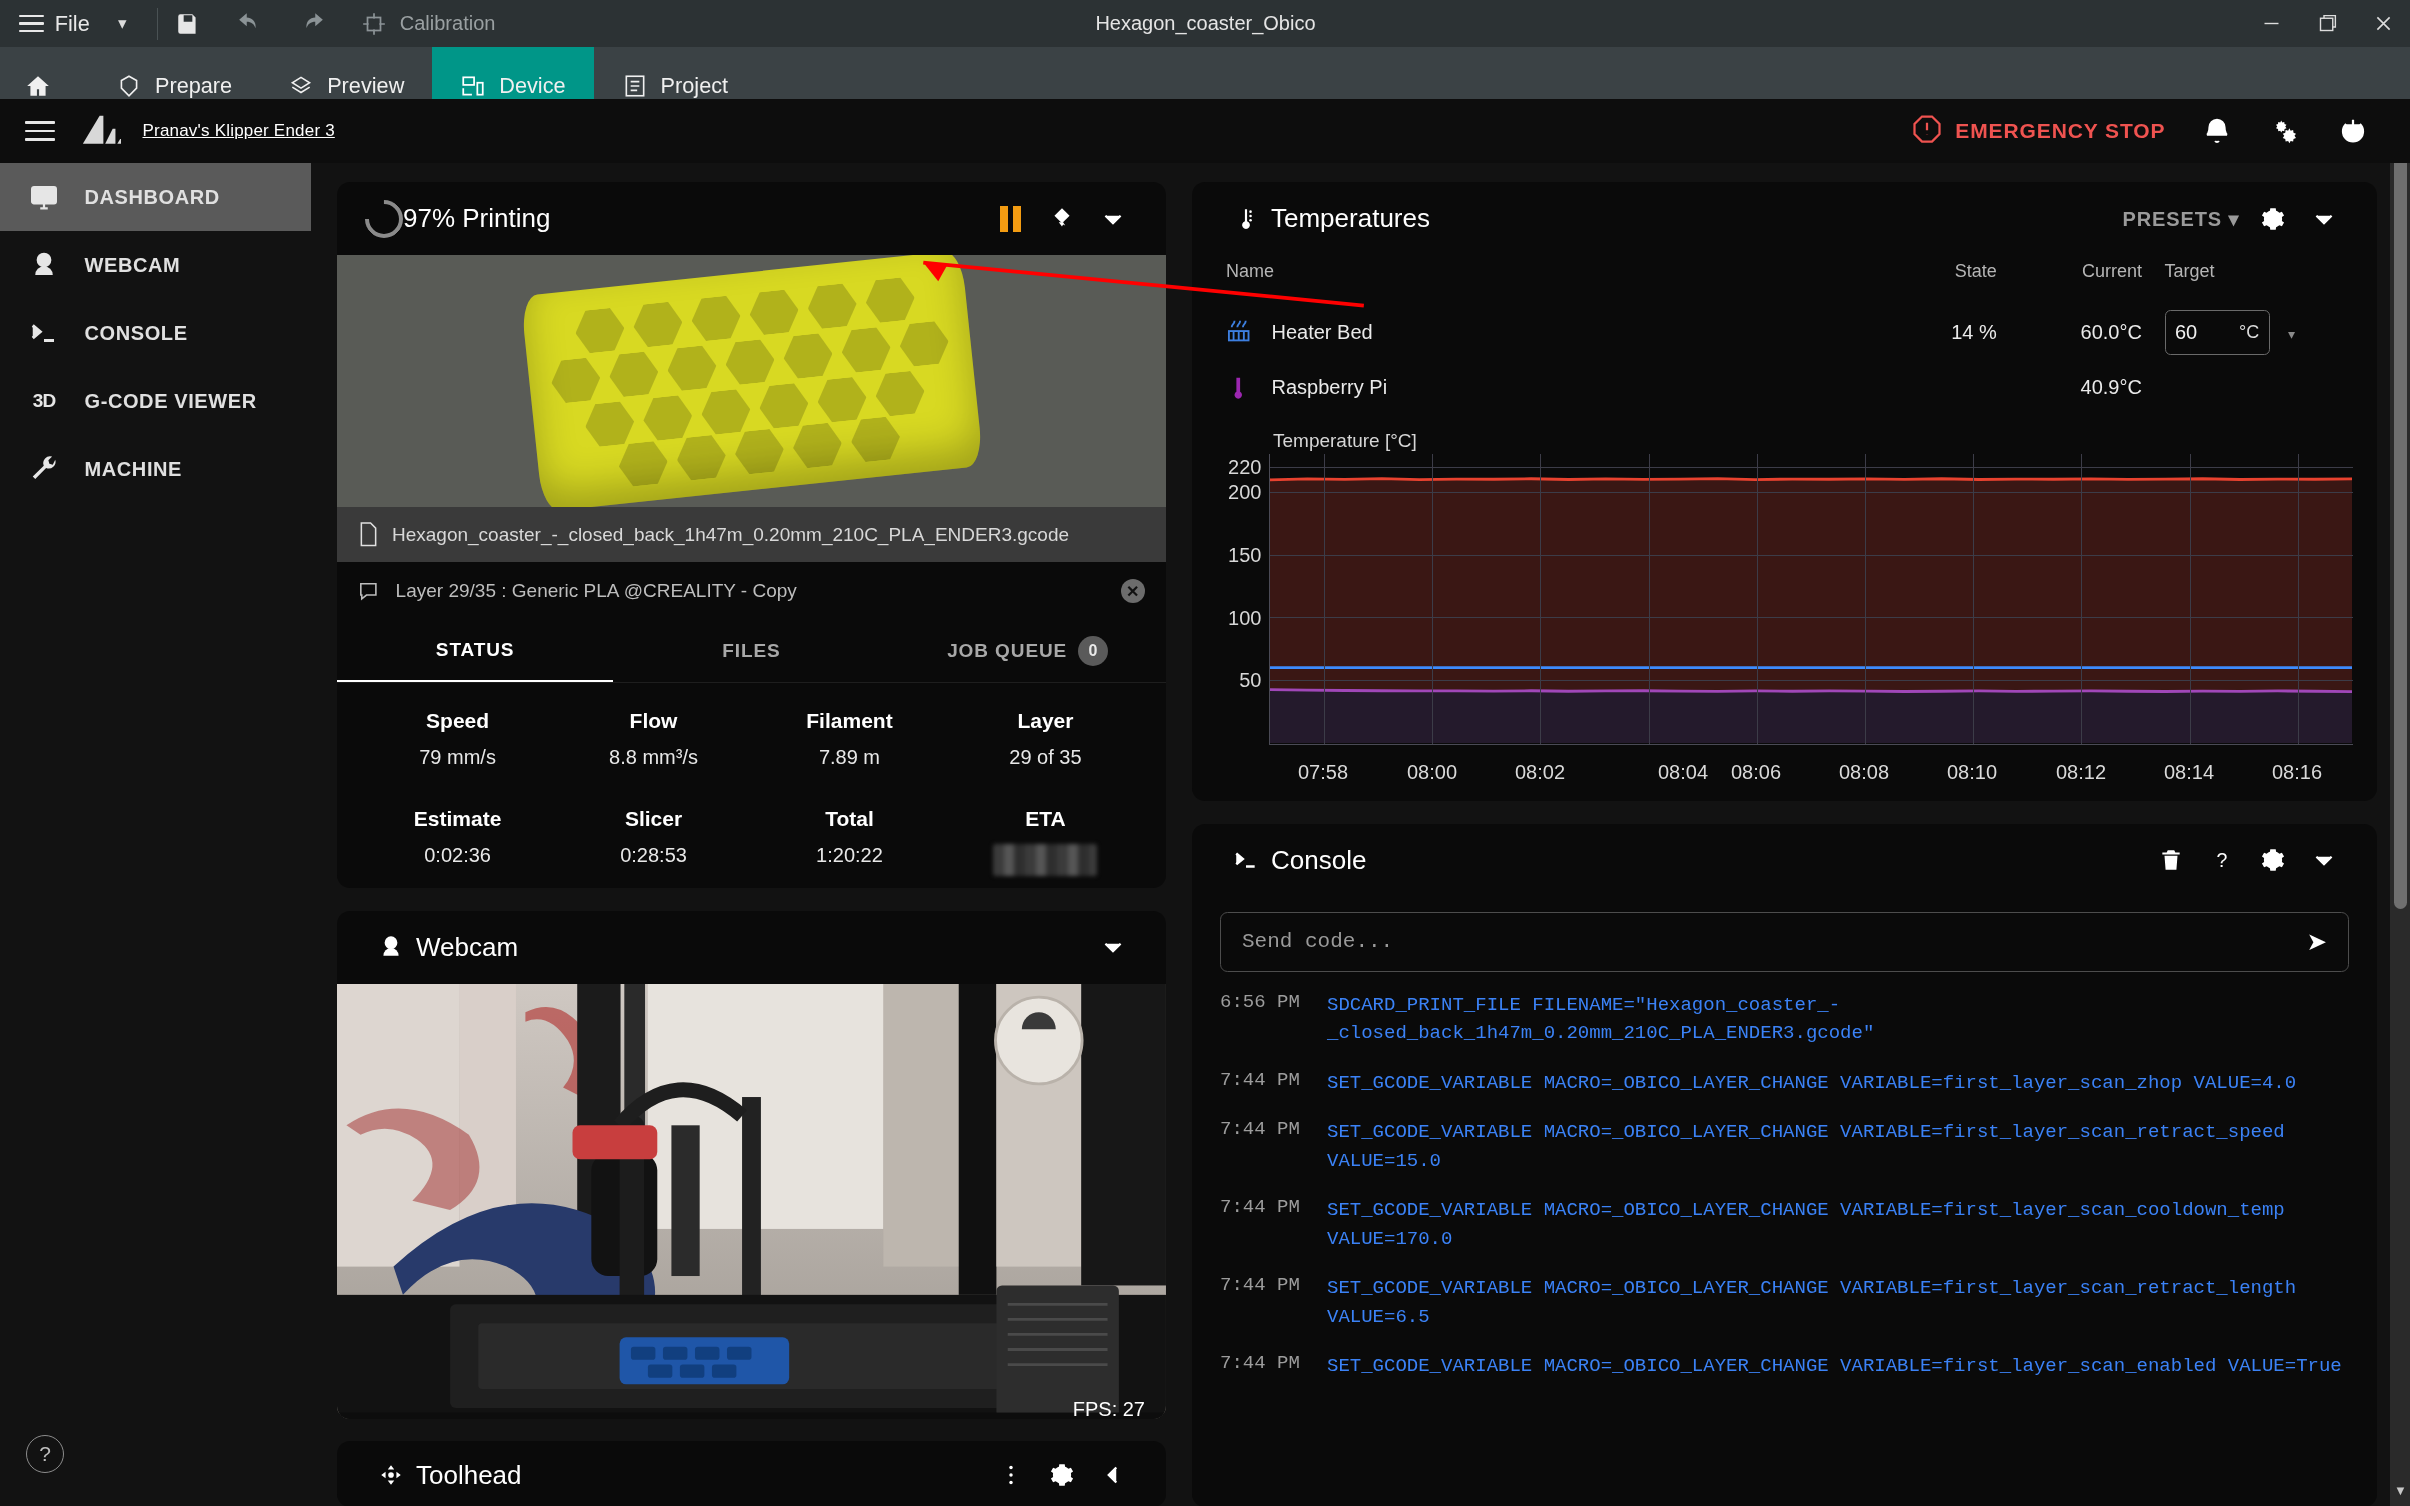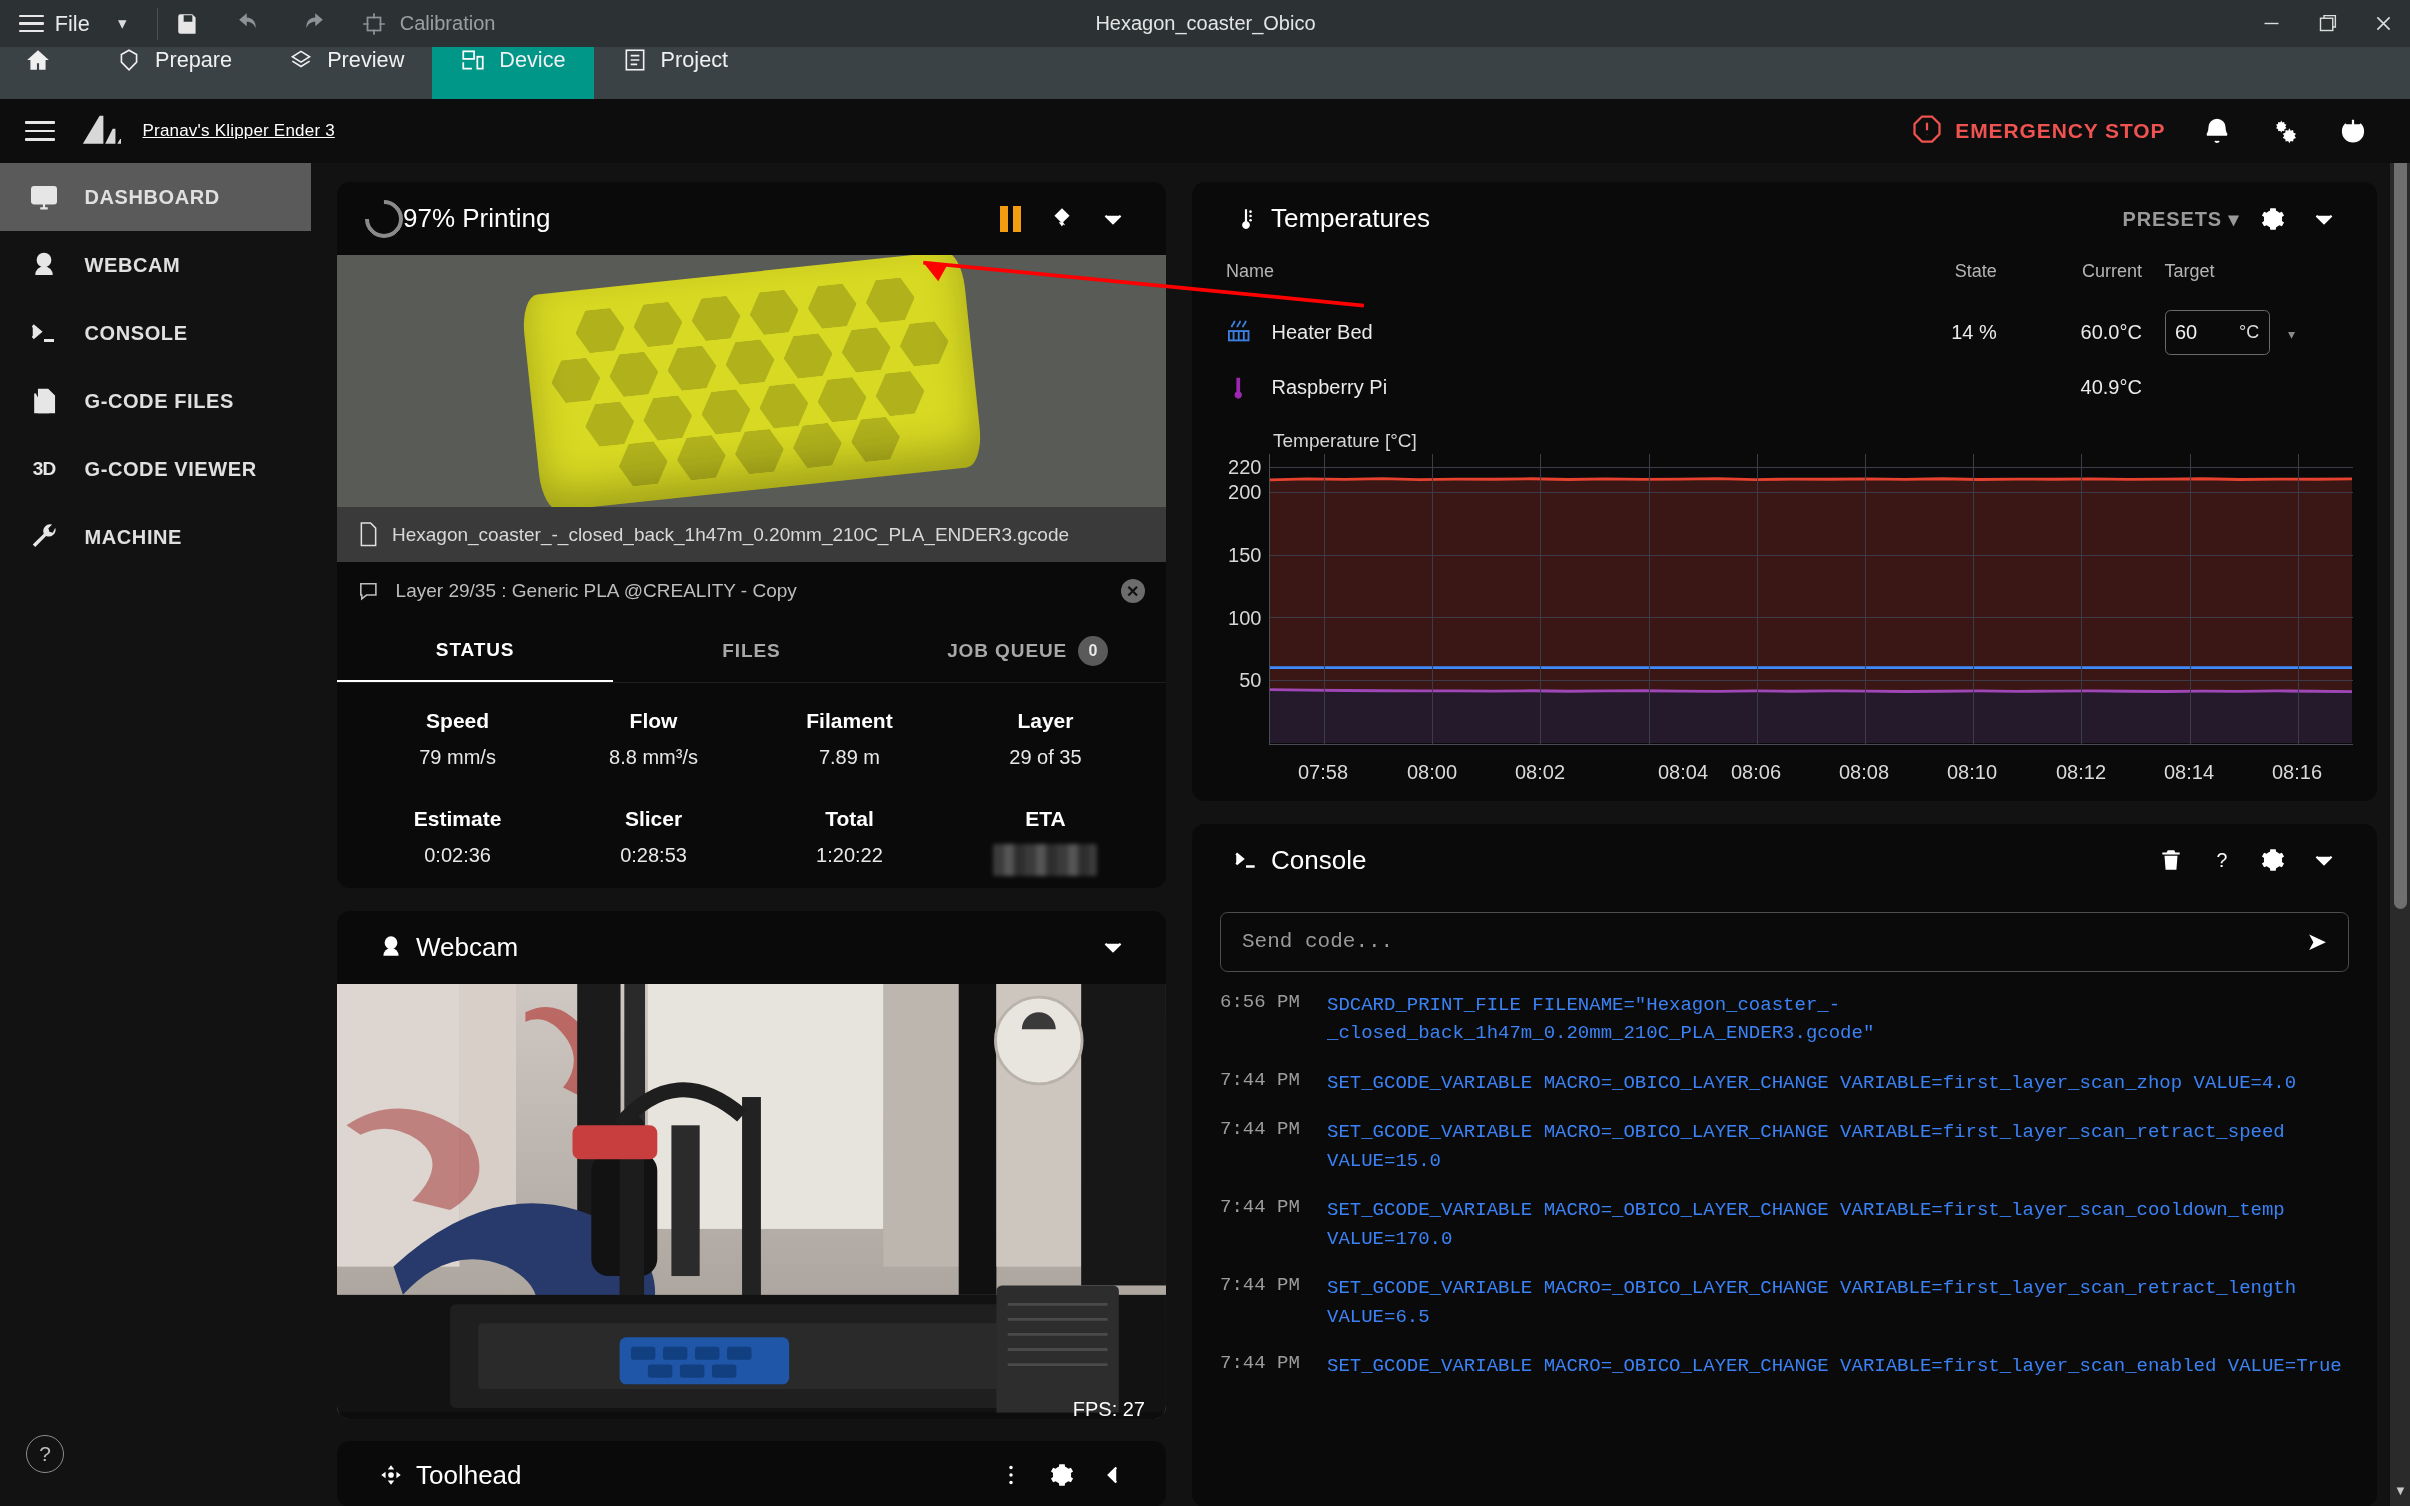--- a/index.html
+++ b/index.html
@@ -32,21 +32,21 @@
     position: absolute; left: 0; right: 0; text-align: center; color: #e4e4e4;
     font-size: 20px; pointer-events: none;
   }
   .tb-winbtns { margin-left: auto; display: flex; align-items: center; height: 100%; }
   .winbtn { width: 56px; height: 47px; display: flex; align-items: center; justify-content: center; color: #e0e0e0; }
   .winbtn svg { width: 21px; height: 21px; }
 
   
   .slicertabs { height: 52px; flex: 0 0 52px; background: #3b4245; display: flex; align-items: stretch; }
   .stab {
-    display: flex; align-items: flex-start; gap: 13px; padding: 0 28px; color: #f0f0f0; font-size: 21.7px;
+    display: flex; align-items: flex-end; gap: 13px; padding: 0 28px; color: #f0f0f0; font-size: 21.7px;
   }
   .stab.home { padding: 0 24.5px; }
   .stab.active { background: #009688; }
   .stab svg { width: 26px; height: 26px; }
 
   
   .webview { flex: 1 1 auto; display: flex; flex-direction: column; background: #121212; position: relative; overflow: hidden; }
 
   
   .appbar {
@@ -362,30 +362,20 @@
           <span>WEBCAM</span>
         </div>
         <div class="navitem">
           <span class="nico">
             <svg viewBox="0 0 24 24" fill="none" stroke="#e6e6e6" stroke-width="2.4">
                 <path d="M3 6l6 5-6 5"></path>
                 <path d="M12 18h8"></path>
               </svg>
           </span>
           <span>CONSOLE</span>
-        </div>
-        <div class="navitem">
-          <span class="nico">
-            <svg viewBox="0 0 24 24" fill="none" stroke="#e6e6e6" stroke-width="1.7">
-                <path d="M8 3h7l5 5v13H8z"></path>
-                <path d="M5 6v15h11"></path>
-                <path d="M11 12h6M11 16h4"></path>
-              </svg>
-          </span>
-          <span>G-CODE FILES</span>
         </div>
         <div class="navitem">
           <span class="nico nico-3d">3D</span>
           <span>G-CODE VIEWER</span>
         </div>
         <div class="navitem">
           <span class="nico">
             <svg viewBox="0 0 24 24" fill="#e6e6e6">
                 <path d="M21 4.5a5.5 5.5 0 0 1-7.3 6.7L5 20 3 18l8.8-8.7A5.5 5.5 0 0 1 18.5 2l-3 3 .8 2.7L19 8.5z"></path>
               </svg>

